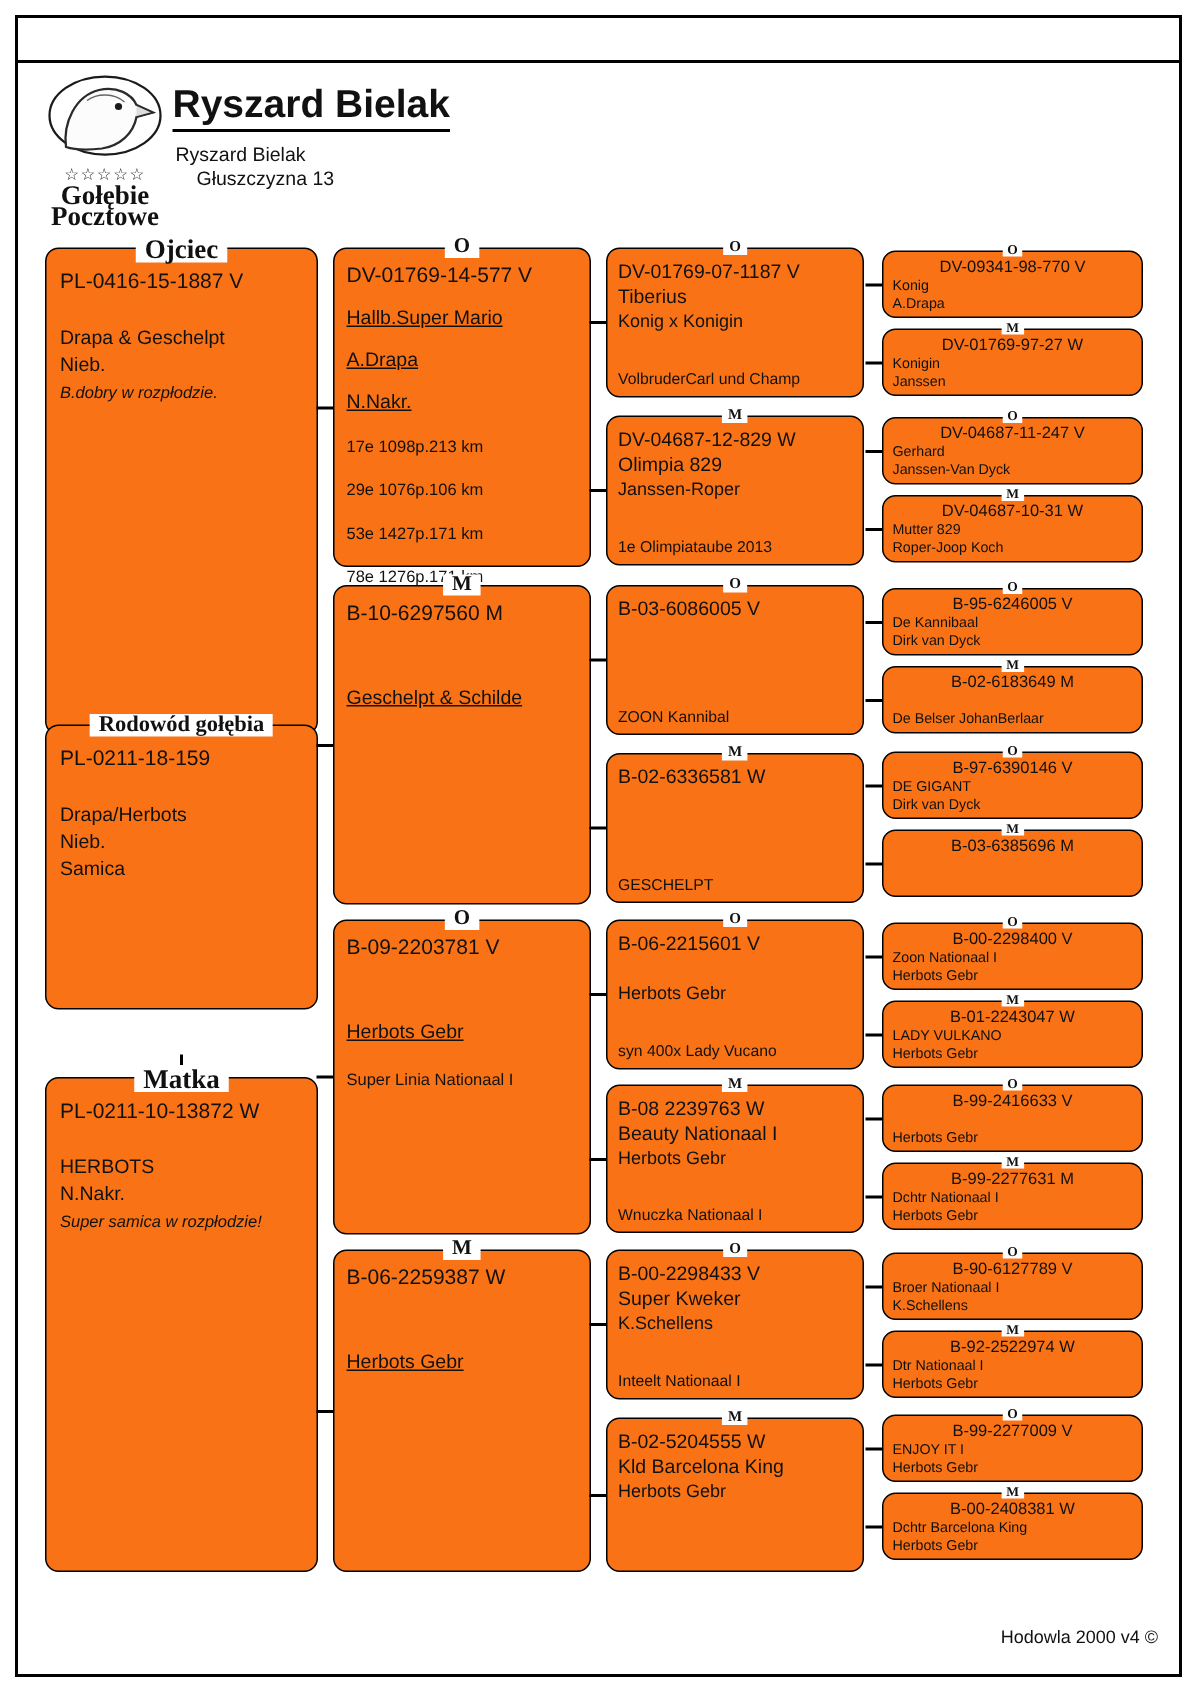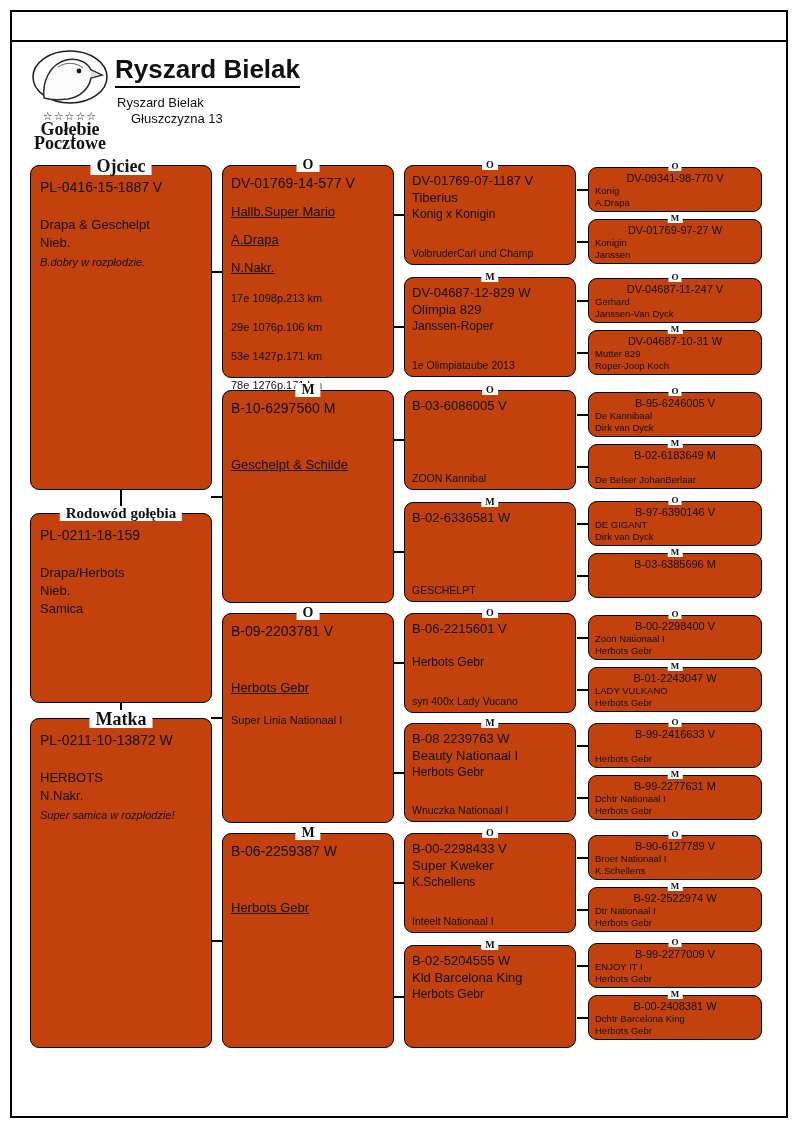--- a/index.html
+++ b/index.html
@@ -14,21 +14,21 @@
   
   .logo{position:absolute; left:26px; top:48px; width:88px; text-align:center;}
   .logo-stars{font-size:11px; letter-spacing:1px; color:#222; line-height:12px;}
   .logo-name{font-family:"Liberation Serif", serif; font-weight:bold; font-size:18px; line-height:14px;}
   .title{position:absolute; left:115px; top:54px; font-size:26px; font-weight:bold;
     border-bottom:2.5px solid #000; padding-bottom:1px; display:inline-block;}
   .owner{position:absolute; left:117px; top:95px; font-size:13px;}
   .address{position:absolute; left:131px; top:111px; font-size:13px;}
 
   
-  .box{position:absolute; background:#c2410c; border:1.6px solid #000; border-radius:9px; box-sizing:border-box;}
+  .box{position:absolute; background:#f97316; border:1.6px solid #000; border-radius:9px; box-sizing:border-box;}
   .c1{left:30px; width:182px;}
   .c2{left:222px; width:172px;}
   .c3{left:404px; width:172px;}
   .c4{left:588px; width:174px;}
 
   .legend{position:absolute; left:50%; transform:translateX(-50%); background:#fff;
     padding:0 6px; font-family:"Liberation Serif", serif; font-weight:bold;
     white-space:nowrap; line-height:1;}
   .lg-big{font-size:18px; top:-9px;}
   .lg-med{font-size:14px; top:-8px;}
@@ -84,21 +84,21 @@
   <div class="box c1" style="top:165px;height:325px">
     <span class="legend lg-big">Ojciec</span>
     <div class="c1-id">PL-0416-15-1887 V</div>
     <div class="c1-line">Drapa &amp; Geschelpt</div>
     <div class="c1-line">Nieb.</div>
     <div class="c1-note">B.dobry w rozpłodzie.</div>
   </div>
 
   <div class="vline" style="top:490px;height:23px"></div>
 
-  <div class="box c1" style="top:513px;height:190px">
+  <div class="box c1" style="top:483px;height:190px">
     <span class="legend lg-med" style="font-size:15px">Rodowód gołębia</span>
     <div class="c1-id">PL-0211-18-159</div>
     <div class="c1-line">Drapa/Herbots</div>
     <div class="c1-line">Nieb.</div>
     <div class="c1-line">Samica</div>
   </div>
 
   <div class="vline" style="top:703px;height:15px"></div>
 
   <div class="box c1" style="top:718px;height:330px">
@@ -290,13 +290,14 @@
     <div class="c4-line">ENJOY IT I</div>
     <div class="c4-line">Herbots Gebr</div>
   </div>
   <div class="box c4 tick" style="top:995px;height:45px">
     <span class="legend lg-sm4">M</span>
     <div class="c4-id">B-00-2408381 W</div>
     <div class="c4-line">Dchtr Barcelona King</div>
     <div class="c4-line">Herbots Gebr</div>
   </div>
 
+  <div class="footer">Hodowla 2000 v4 ©</div>
 </div>
 
 </body></html>

